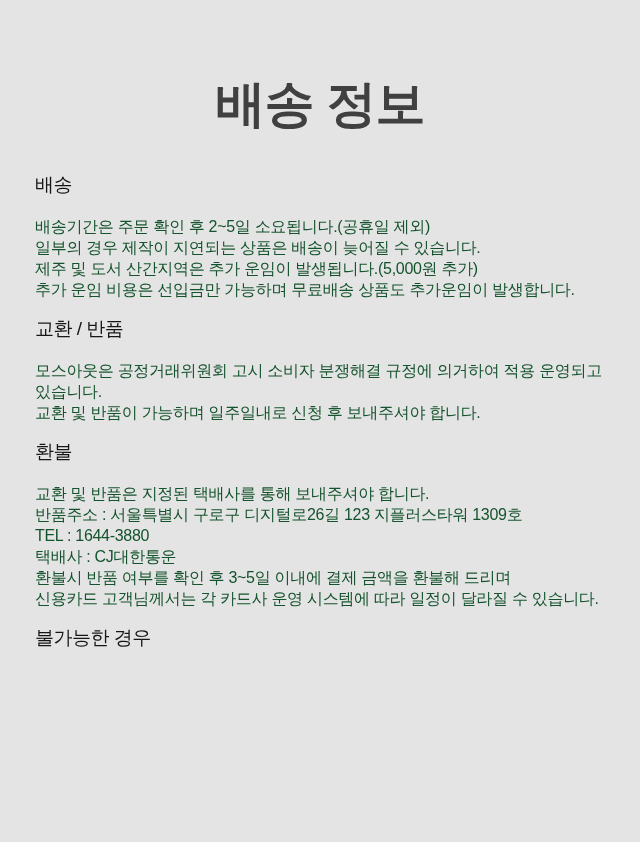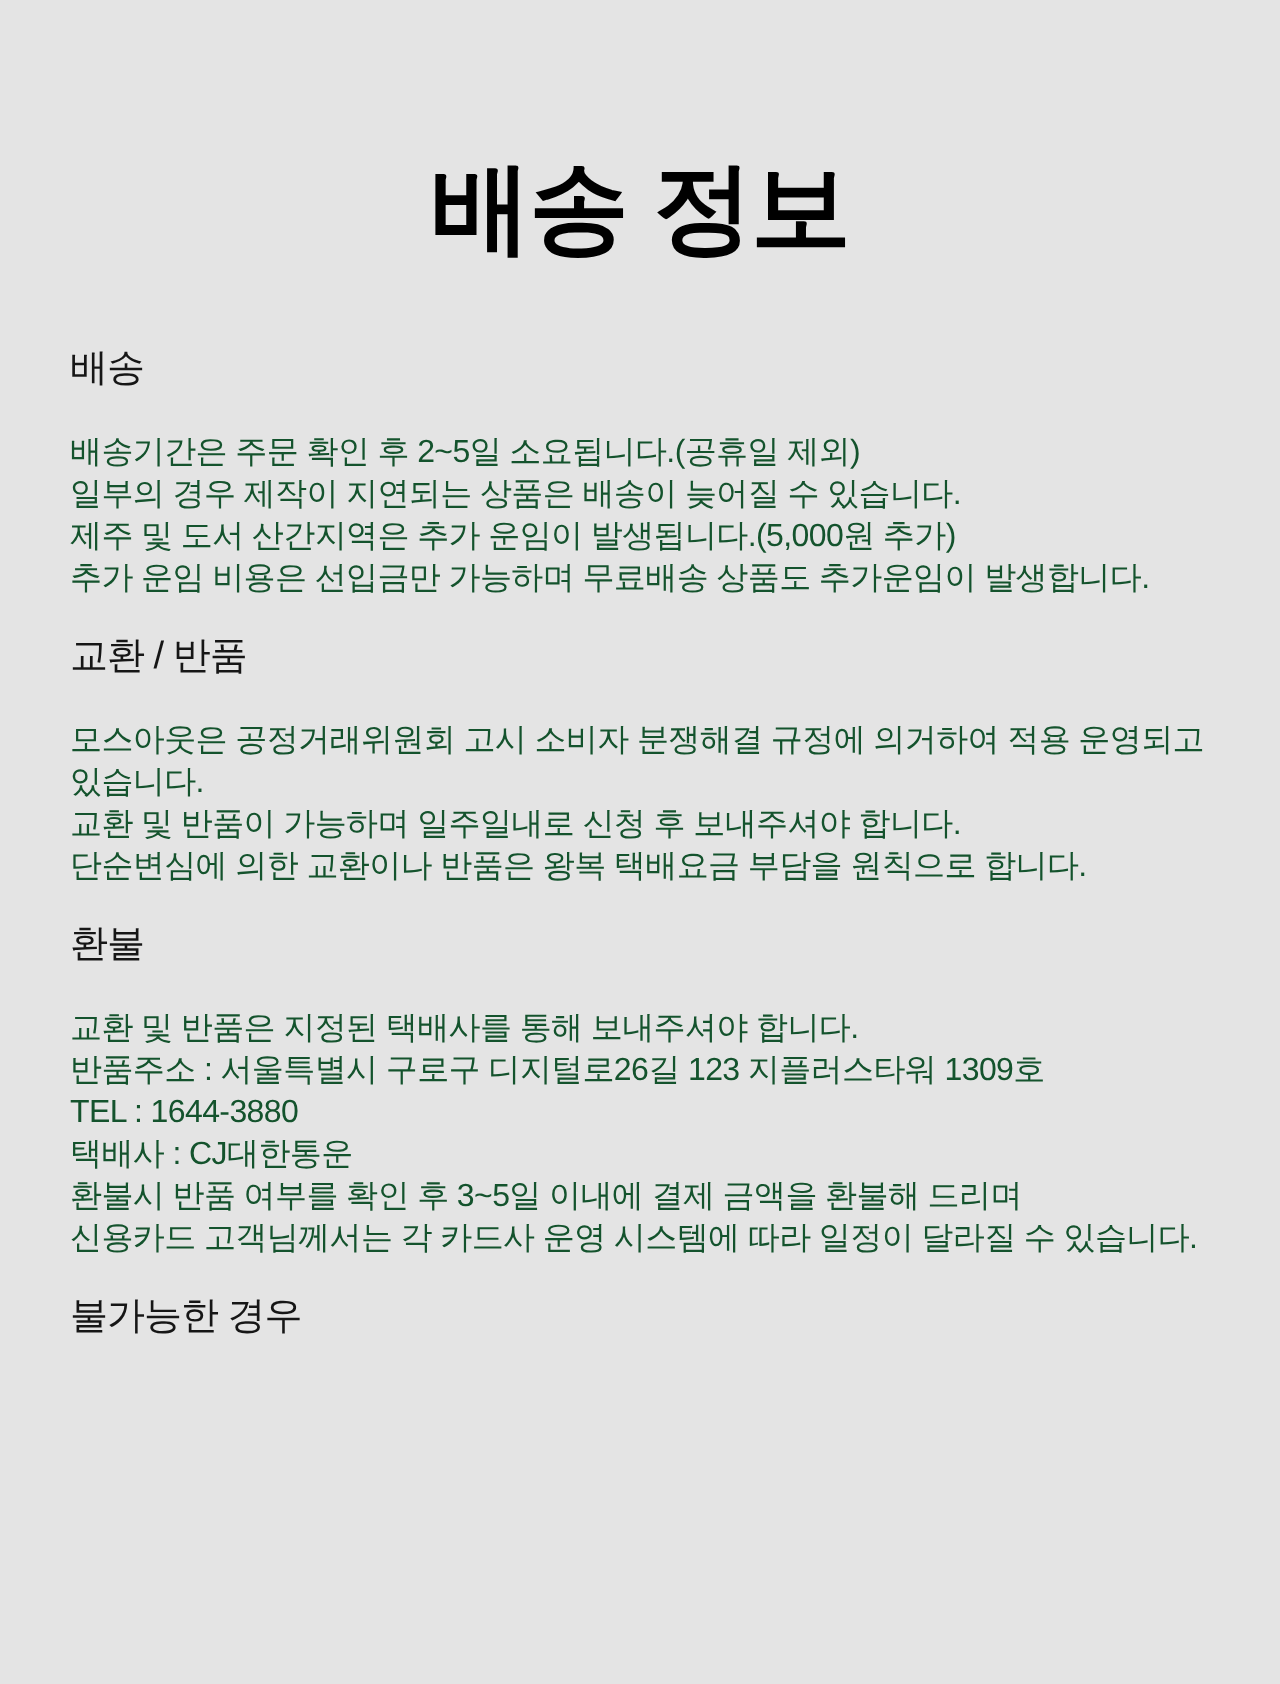--- a/index.html
+++ b/index.html
@@ -19,21 +19,21 @@
     height: 842px;
     padding: 0 35px;
   }
   .page-title {
     margin: 74px 0 40px;
     text-align: center;
     font-size: 50px;
     line-height: 1.2;
     font-weight: 700;
     letter-spacing: -1px;
-    color: #000000;
+    color: #404040;
   }
   .section-heading {
     margin: 18px 0 0;
     font-size: 19px;
     line-height: 22px;
     font-weight: 400;
     letter-spacing: -0.5px;
     color: #161616;
   }
   .section-body {
@@ -62,21 +62,20 @@
       <div class="body-line">제주 및 도서 산간지역은 추가 운임이 발생됩니다.(5,000원 추가)</div>
       <div class="body-line">추가 운임 비용은 선입금만 가능하며 무료배송 상품도 추가운임이 발생합니다.</div>
     </div>
   </section>
 
   <section>
     <h2 class="section-heading">교환 / 반품</h2>
     <div class="section-body">
       <div class="body-line">모스아웃은 공정거래위원회 고시 소비자 분쟁해결 규정에 의거하여 적용 운영되고 있습니다.</div>
       <div class="body-line">교환 및 반품이 가능하며 일주일내로 신청 후 보내주셔야 합니다.</div>
-      <div class="body-line">단순변심에 의한 교환이나 반품은 왕복 택배요금 부담을 원칙으로 합니다.</div>
     </div>
   </section>
 
   <section>
     <h2 class="section-heading">환불</h2>
     <div class="section-body">
       <div class="body-line">교환 및 반품은 지정된 택배사를 통해 보내주셔야 합니다.</div>
       <div class="body-line">반품주소 : 서울특별시 구로구 디지털로26길 123 지플러스타워 1309호</div>
       <div class="body-line">TEL : 1644-3880</div>
       <div class="body-line">택배사 : CJ대한통운</div>

